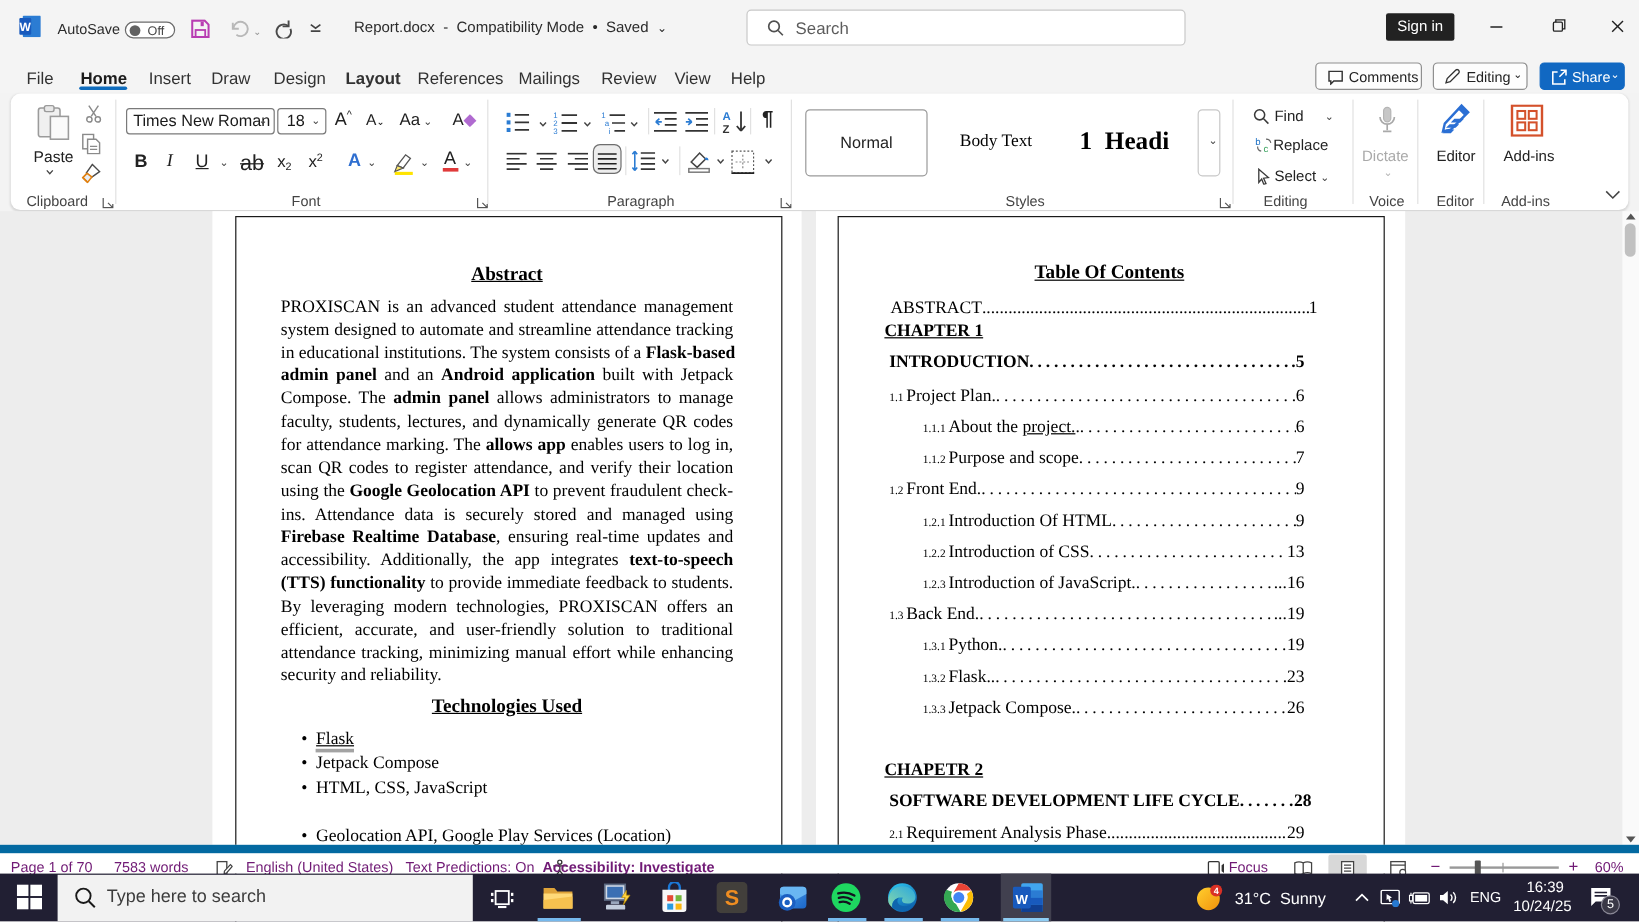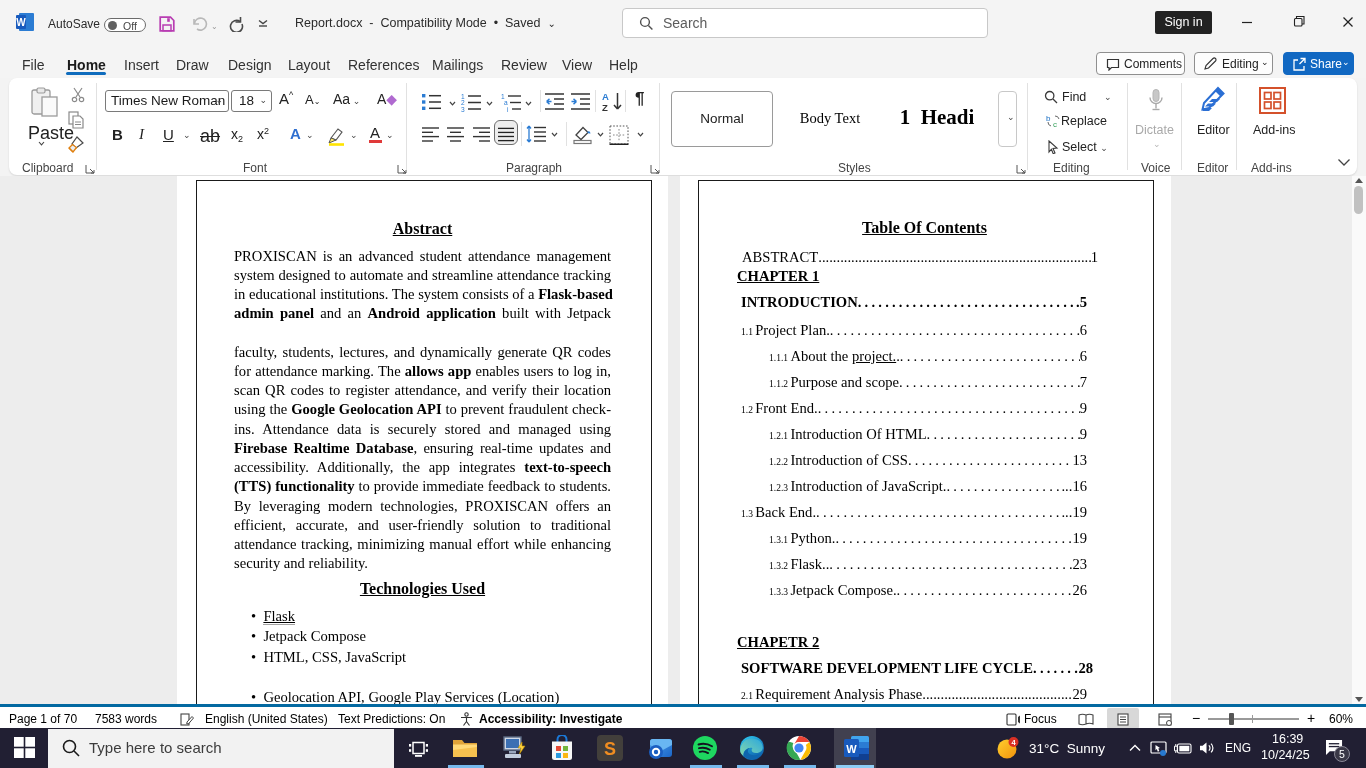--- a/index.html
+++ b/index.html
@@ -63,21 +63,21 @@
 .just{text-align:justify;text-align-last:justify;}
 .ctr{text-align:center;}
 #scrollbar{position:absolute;left:1352px;top:0;width:14px;height:528px;background:#fafafa;}
 #sthumb{position:absolute;left:2px;top:10px;width:9px;height:28px;background:#c1c1c1;border-radius:5px;}
 
 .tocrow{position:absolute;left:40px;width:376px;display:flex;font-size:14.6px;align-items:baseline;}
 .tocrow .lead{flex:1;overflow:hidden;white-space:nowrap;}
 .ld3{letter-spacing:3.2px;}
 .tocsm{font-size:9.5px;}
 
-#statusbar{left:0;top:704px;width:1366px;height:24px;background:#fff;border-top:3px solid #0369a1;font-size:12px;color:#000000;}
+#statusbar{left:0;top:704px;width:1366px;height:24px;background:#fff;border-top:7px solid #0369a1;font-size:12px;color:#701a75;}
 #statusbar span{position:absolute;top:5px;}
 
 #taskbar{left:0;top:728px;width:1366px;height:40px;background:#211f33;}
 #tsearch{position:absolute;left:48px;top:1px;width:346px;height:39px;background:#f2f2f2;}
 #tsearch .txt{position:absolute;left:41px;top:10px;font-size:15px;color:#3c3c3c;}
 .tk{position:absolute;top:7px;width:26px;height:26px;}
 .uline{position:absolute;top:37px;height:3px;background:#76b9ed;}
 #wordslot{position:absolute;left:834px;top:0;width:42px;height:40px;background:#41404f;}
 .traytxt{position:absolute;color:#fff;font-size:14px;}
 </style>
@@ -134,21 +134,21 @@
       <line x1="14.5" y1="5.5" x2="5.5" y2="14.5" stroke="#222" stroke-width="1.2"></line>
     </svg>
 </div>
 
 <div id="tabrow" class="abs">
   <div class="tab" style="left:22px;">File</div>
   <div class="tab" id="tab-home" style="left:67px;">Home</div>
   <div class="tab" style="left:124px;">Insert</div>
   <div class="tab" style="left:176px;">Draw</div>
   <div class="tab" style="left:228px;">Design</div>
-  <div class="tab" style="left:288px;">Layout</div>
+  <div class="tab" style="left:288px;font-weight:bold;">Layout</div>
   <div class="tab" style="left:348px;">References</div>
   <div class="tab" style="left:432px;">Mailings</div>
   <div class="tab" style="left:501px;">Review</div>
   <div class="tab" style="left:562px;">View</div>
   <div class="tab" style="left:609px;">Help</div>
 </div>
 <div id="homeline" class="abs"></div>
 <div id="comments" class="rbtn">
     <svg style="position:absolute;left:9px;top:5px;" width="14" height="13" viewBox="0 0 14 13">
       <path d="M1.5 1.5 h11 v8 h-7 l-2.5 2.5 v-2.5 h-1.5 z" fill="none" stroke="#333" stroke-width="1.2"></path>
@@ -171,21 +171,21 @@
     <span style="position:absolute;left:58px;top:4px;font-size:9px;">⌄</span>
   </div>
 
 <div id="ribbon" class="abs">
 
   <svg class="ricon" style="left:21px;top:9px;" width="30" height="31" viewBox="0 0 30 31">
     <rect x="2" y="3" width="18" height="24" rx="2" fill="#f0f0f0" stroke="#9b9b9b" stroke-width="1.3"></rect>
     <rect x="7" y="1" width="8" height="5" rx="1.5" fill="#e8e8e8" stroke="#9b9b9b" stroke-width="1.2"></rect>
     <rect x="12" y="10" width="15" height="19" fill="#fafafa" stroke="#9b9b9b" stroke-width="1.3"></rect>
   </svg>
-  <div class="rtext" style="left:19px;top:45px;font-size:18px;">Paste</div>
+  <div class="rtext" style="left:19px;top:45px;font-size:13px;">Paste</div>
   <svg class="chev" style="left:29px;top:63px;" viewBox="0 0 7 5">
       <path d="M1 1 L3.5 3.8 L6 1" fill="none" stroke="#444" stroke-width="1.1"></path>
     </svg>
   <svg class="ricon" style="left:62px;top:9px;" width="14" height="16" viewBox="0 0 14 16">
     <path d="M3 1 L9 10 M11 1 L5 10" stroke="#8a8a8a" stroke-width="1.2" fill="none"></path>
     <circle cx="3.5" cy="12.5" r="2.2" fill="none" stroke="#8a8a8a" stroke-width="1.2"></circle>
     <circle cx="10.5" cy="12.5" r="2.2" fill="none" stroke="#8a8a8a" stroke-width="1.2"></circle>
   </svg>
   <svg class="ricon" style="left:59px;top:33px;" width="17" height="18" viewBox="0 0 17 18">
     <rect x="1" y="1" width="9" height="12" fill="#fff" stroke="#8a8a8a" stroke-width="1.2"></rect>
@@ -425,34 +425,35 @@
 <div id="docarea" class="abs">
   <div class="halo" style="left:177px;width:491px;"></div>
   <div class="halo" style="left:680px;width:491px;"></div>
 
   <div class="page" id="page1">
     <div class="dline ctr" style="top:39px;font-weight:700;text-decoration:underline;font-size:16px;">Abstract</div>
     <div class="dline just" style="top:67px;">PROXISCAN is an advanced student attendance management</div>
     <div class="dline just" style="top:105px;">in educational institutions. The system consists of a <b>Flask-based</b></div>
     <div class="dline just" style="top:86px;">system designed to automate and streamline attendance tracking</div>
     <div class="dline just" style="top:124px;"><b>admin panel</b> and an <b>Android application</b> built with Jetpack</div>
+    <div class="dline just" style="top:143px;">Compose. The <b>admin panel</b> allows administrators to manage</div>
     <div class="dline just" style="top:163px;">faculty, students, lectures, and dynamically generate QR codes</div>
     <div class="dline just" style="top:182px;">for attendance marking. The <b>allows app</b> enables users to log in,</div>
     <div class="dline just" style="top:201px;">scan QR codes to register attendance, and verify their location</div>
     <div class="dline just" style="top:220px;">using the <b>Google Geolocation API</b> to prevent fraudulent check-</div>
     <div class="dline just" style="top:240px;">ins. Attendance data is securely stored and managed using</div>
     <div class="dline just" style="top:259px;"><b>Firebase Realtime Database</b>, ensuring real-time updates and</div>
     <div class="dline just" style="top:278px;">accessibility. Additionally, the app integrates <b>text-to-speech</b></div>
     <div class="dline just" style="top:297px;"><b>(TTS) functionality</b> to provide immediate feedback to students.</div>
     <div class="dline just" style="top:336px;">efficient, accurate, and user-friendly solution to traditional</div>
     <div class="dline just" style="top:317px;">By leveraging modern technologies, PROXISCAN offers an</div>
     <div class="dline just" style="top:355px;">attendance tracking, minimizing manual effort while enhancing</div>
     <div class="dline" style="top:374px;">security and reliability.</div>
     <div class="dline ctr" style="top:399px;font-weight:700;text-decoration:underline;font-size:16px;">Technologies Used</div>
-    <div class="dline" style="top:427px;left:54px;">•&nbsp;&nbsp;<span style="text-decoration:underline;border-bottom:1px solid #a3a3a3;">Flask</span></div>
+    <div class="dline" style="top:427px;left:54px;">•&nbsp;&nbsp;<span style="text-decoration:underline;border-bottom:3px solid #a3a3a3;">Flask</span></div>
     <div class="dline" style="top:447px;left:54px;">•&nbsp;&nbsp;Jetpack Compose</div>
     <div class="dline" style="top:468px;left:54px;">•&nbsp;&nbsp;HTML, CSS, JavaScript</div>
     <div class="dline" style="top:488px;left:54px;margin-top:38px;">•&nbsp;&nbsp;ML Kit (Barcode Scanning)</div>
     <div class="dline" style="top:508px;left:54px;">•&nbsp;&nbsp;Geolocation API, Google Play Services (Location)</div>
   </div>
 
   <div class="page" id="page2">
     <div class="dline ctr" style="top:38px;font-weight:700;text-decoration:underline;font-size:16px;">Table Of Contents</div>
     <div class="tocrow" style="top:68px;left:43px;width:356px;">
         <span>ABSTRACT </span>
@@ -550,21 +551,21 @@
   <svg style="position:absolute;left:180px;top:6px;" width="14" height="13" viewBox="0 0 14 13">
       <rect x="1" y="1" width="8" height="11" fill="none" stroke="#444" stroke-width="1.1"></rect>
       <path d="M7 9 L12 3.5 L13.5 5 L8.8 10.5 L6.8 11 Z" fill="#fff" stroke="#444" stroke-width="1"></path>
     </svg>
   <span style="left:205px;">English (United States)</span>
   <span style="left:338px;">Text Predictions: On</span>
   <svg style="position:absolute;left:459px;top:5px;" width="15" height="15" viewBox="0 0 15 15">
       <circle cx="7.5" cy="2.5" r="1.7" fill="none" stroke="#333" stroke-width="1.1"></circle>
       <path d="M2 5.5 h11 M7.5 5.5 v4 M7.5 9.5 l-3 4 M7.5 9.5 l3 4" fill="none" stroke="#333" stroke-width="1.1"></path>
     </svg>
-  <span style="left:479px;font-weight:700;">Accessibility: Investigate</span>
+  <span style="left:452px;font-weight:700;">Accessibility: Investigate</span>
   <svg style="position:absolute;left:1006px;top:6px;" width="14" height="13" viewBox="0 0 14 13">
       <rect x="1" y="1" width="9" height="11" rx="1" fill="none" stroke="#333" stroke-width="1.1"></rect>
       <path d="M12 4 l2-1.5 v8 l-2-1.5 z" fill="#333"></path>
     </svg>
   <span style="left:1024px;">Focus</span>
   <svg style="position:absolute;left:1078px;top:6px;" width="16" height="13" viewBox="0 0 16 13">
       <path d="M1 2 q3.5-1.5 7 0 q3.5-1.5 7 0 v9 q-3.5-1.5-7 0 q-3.5 1.5-7 0 z M8 2 v9" fill="none" stroke="#444" stroke-width="1.1"></path>
     </svg>
   <div style="position:absolute;left:1107px;top:1px;width:32px;height:21px;background:#d8d8d8;border-radius:2px;"></div>
   <svg style="position:absolute;left:1117px;top:6px;" width="12" height="13" viewBox="0 0 12 13">

